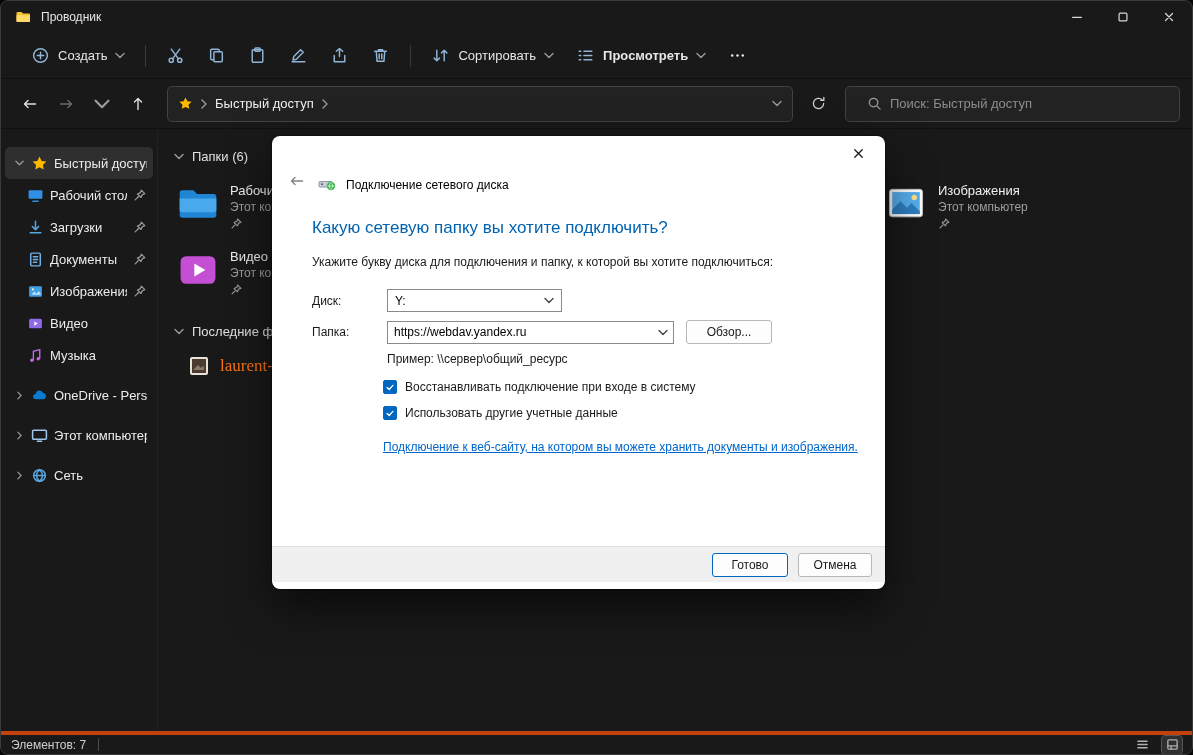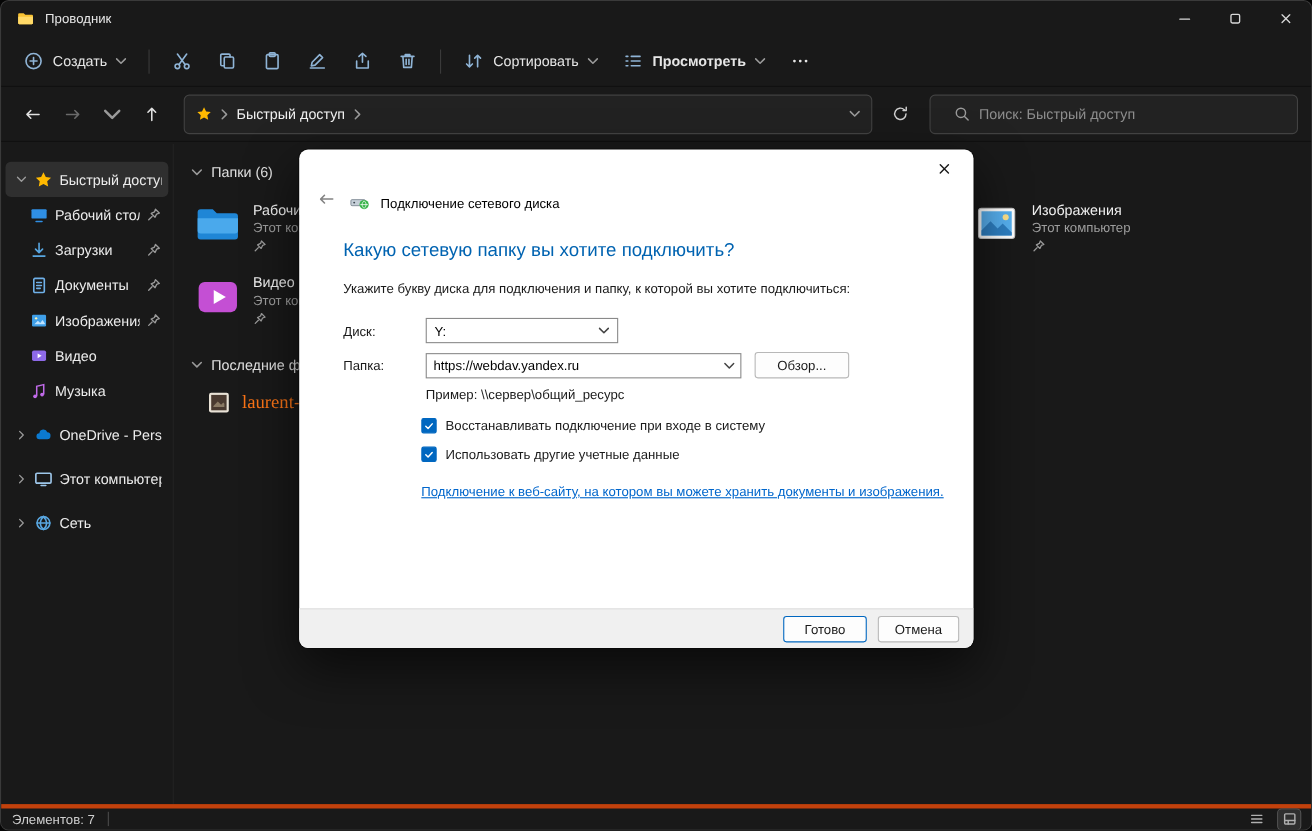--- a/index.html
+++ b/index.html
@@ -12,21 +12,21 @@
 
   
   .titlebar { height:32px; display:flex; }
   .titlebar .tleft { display:flex; align-items:center; gap:10px; padding-left:14px; flex:1; }
   .titlebar .ttitle { font-size:12px; color:#e6e6e6; }
   .wctrl { display:flex; height:32px; }
   .wctrl .wbtn { width:46px; height:32px; display:flex; align-items:center; justify-content:center; color:#d8d8d8; background:transparent; border:none; }
   .wbtn svg { width:14px; height:14px; }
 
   
-  .toolbar { height:46px; display:flex; align-items:center; gap:2px; padding:0 10px; border-bottom:1px solid #101010; }
+  .toolbar { height:46px; display:flex; align-items:center; gap:2px; padding:0 20px; border-bottom:1px solid #101010; }
   .tbbtn { display:flex; align-items:center; gap:8px; padding:7px 10px; border-radius:5px; background:transparent; border:none; color:#e6e6e6; font-size:13px; font-family:inherit; }
   .tbbtn .ti { width:19px; height:19px; color:#8fb4d6; display:block; }
   .tbsep { width:1px; height:22px; background:#3a3a3a; margin:0 8px; }
   .tbbold { font-weight:bold; }
 
   
   .navbar { height:50px; display:flex; align-items:center; gap:2px; padding:0 12px; border-bottom:1px solid #101010; }
   .navbtn { width:34px; height:34px; display:flex; align-items:center; justify-content:center; border:none; background:transparent; color:#e0e0e0; border-radius:5px; }
   .navbtn svg { width:16px; height:16px; }
   .navbtn.dim { color:#6a6a6a; }
@@ -95,21 +95,21 @@
   .combo-edit input { flex:1; border:none; outline:none; height:100%; padding:12px 6px; font-size:12px; font-family:inherit; color:#000; background:transparent; }
   .combo-edit .ddbtn { width:20px; height:100%; background:transparent; border:none; display:flex; align-items:center; justify-content:center; color:#444; }
   .btn { height:24px; background:#fdfdfd; border:1px solid #b8b8b8; border-radius:3px; font-size:12px; font-family:inherit; color:#1a1a1a; }
   .browsebtn { width:86px; margin-left:12px; }
   .example { margin:6px 0 14px 75px; color:#1a1a1a; }
   .cbrow { display:flex; align-items:center; gap:8px; margin:0 0 12px 71px; }
   .cbbox { width:14px; height:14px; background:#0067c0; border:1px solid #0067c0; border-radius:2px; display:flex; align-items:center; justify-content:center; flex:none; }
   .cbbox svg { width:10px; height:10px; }
   .cblabel { color:#1a1a1a; font-size:12px; }
   .dlg-link { display:inline-block; margin:8px 0 0 71px; color:#0066cc; text-decoration:underline; font-size:12px; }
-  .dlg-footer { position:absolute; bottom:0; left:0; right:0; height:36px; background:#f0f0f0; border-top:1px solid #dfdfdf; display:flex; align-items:center; justify-content:flex-end; gap:10px; padding-right:13px; }
+  .dlg-footer { position:absolute; bottom:7px; left:0; right:0; height:36px; background:#f0f0f0; border-top:1px solid #dfdfdf; display:flex; align-items:center; justify-content:flex-end; gap:10px; padding-right:13px; }
   .finishbtn { width:76px; border:1px solid #0067c0; }
   .cancelbtn { width:74px; }
 </style>
 </head>
 <body>
 
 <div class="window">
 
   <div class="titlebar">
     <div class="tleft">

